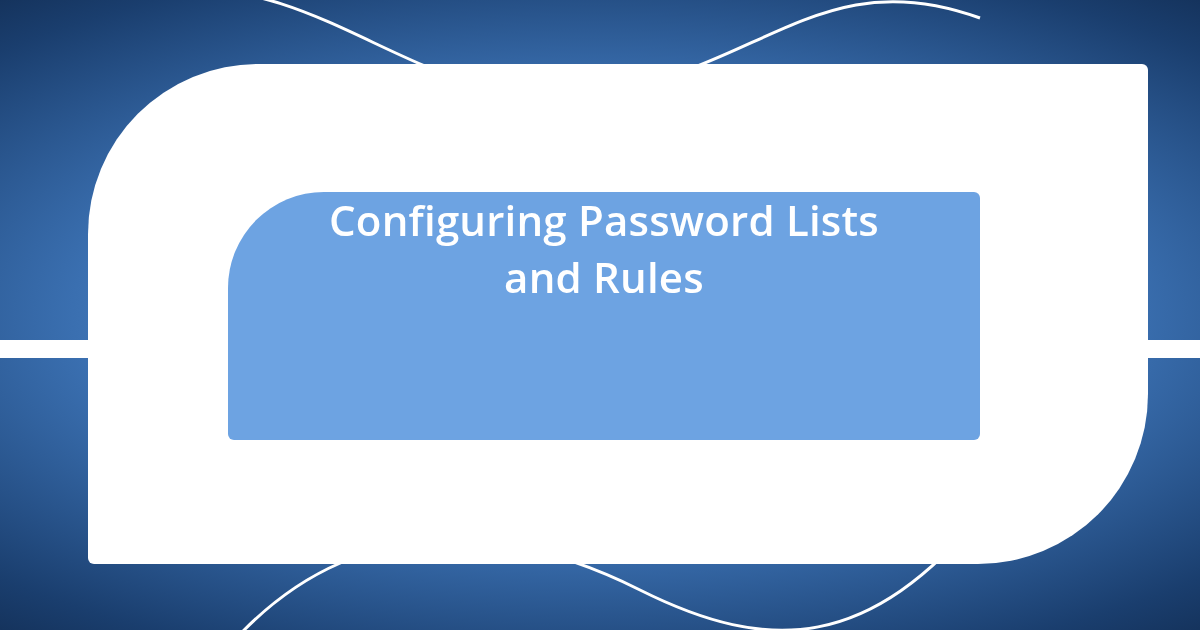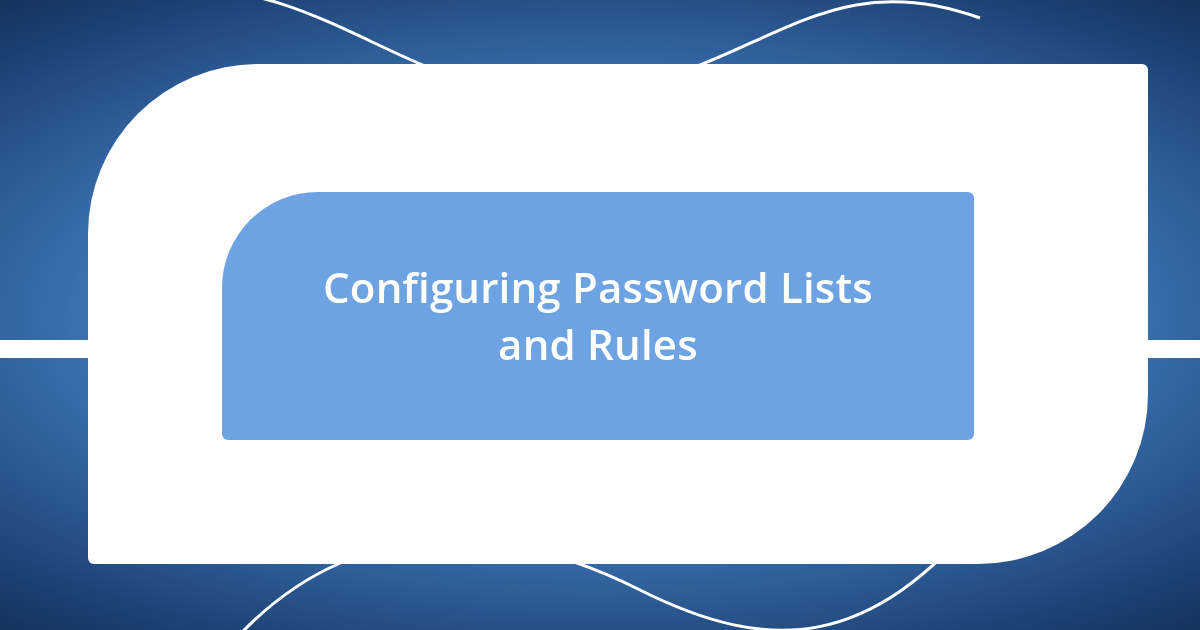--- a/index.html
+++ b/index.html
@@ -32,31 +32,31 @@
       width: 1060px;
       height: 500px;
       background: #ffffff;
       border-top-left-radius: 170px;
       border-bottom-right-radius: 170px;
       border-top-right-radius: 6px;
       border-bottom-left-radius: 6px;
     }
     .inner-shape {
       position: absolute;
-      left: 222px;
+      left: 228px;
       top: 192px;
       width: 752px;
       height: 248px;
       background: #6da3e2;
       border-top-left-radius: 96px;
       border-bottom-right-radius: 6px;
       border-top-right-radius: 6px;
       border-bottom-left-radius: 6px;
       display: flex;
-      align-items: center;
+      align-items: flex-start;
       justify-content: center;
       padding: 0 60px;
     }
     .title {
       color: #ffffff;
       font-size: 42px;
       font-weight: 600;
       text-align: center;
       line-height: 1.35;
       letter-spacing: 0.2px;

